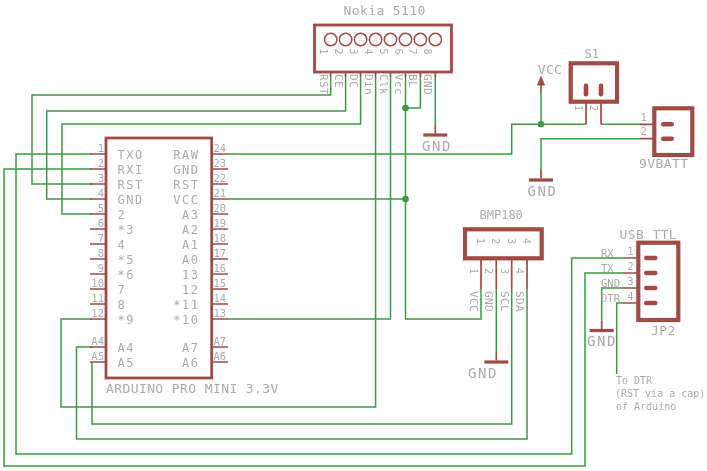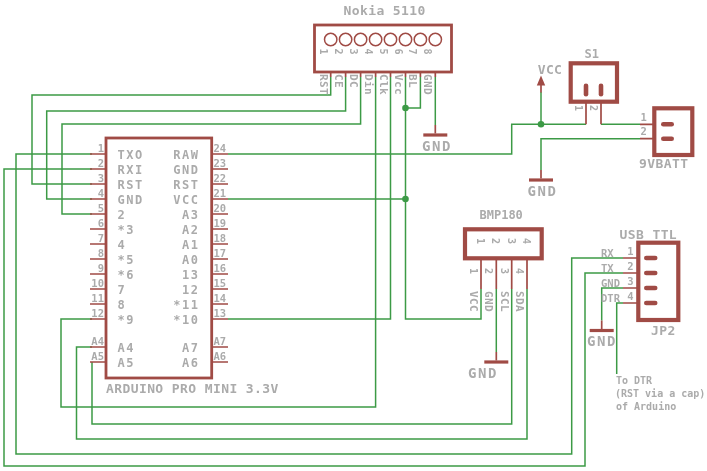--- a/index.html
+++ b/index.html
@@ -1,16 +1,16 @@
 <!DOCTYPE html>
 <html style="--wire: #3c9a46; --symbol: #a04b45; --text: #ababab; --bg: #ffffff;"><head>
 <meta charset="utf-8">
 <style>
   html,body{margin:0;padding:0;background:var(--bg,#ffffff);}
-  .stage{width:613px;height:471px;position:relative;background:var(--bg,#ffffff);font-weight:bold;}
+  .stage{width:613px;height:471px;position:relative;background:var(--bg,#ffffff);}
   .w{stroke:var(--wire,#3c9a46);stroke-width:1.5;fill:none;}
   .p{stroke:var(--symbol,#a04b45);stroke-width:1.7;fill:none;}
   .b{stroke:var(--symbol,#a04b45);fill:none;stroke-width:2.8;}
   .bb{stroke-width:4.2;}
   .pad{fill:var(--symbol,#a04b45);stroke:none;}
   .bar{stroke:var(--symbol,#a04b45);stroke-width:3.2;fill:none;}
   .dot{fill:var(--wire,#3c9a46);stroke:none;}
   .pc{fill:#ffffff;stroke:var(--symbol,#a04b45);stroke-width:1.5;}
   .tx{fill:var(--text,#ababab);font-family:"DejaVu Sans Mono",monospace;font-size:10.5px;}
   .t10{font-size:10px;}

